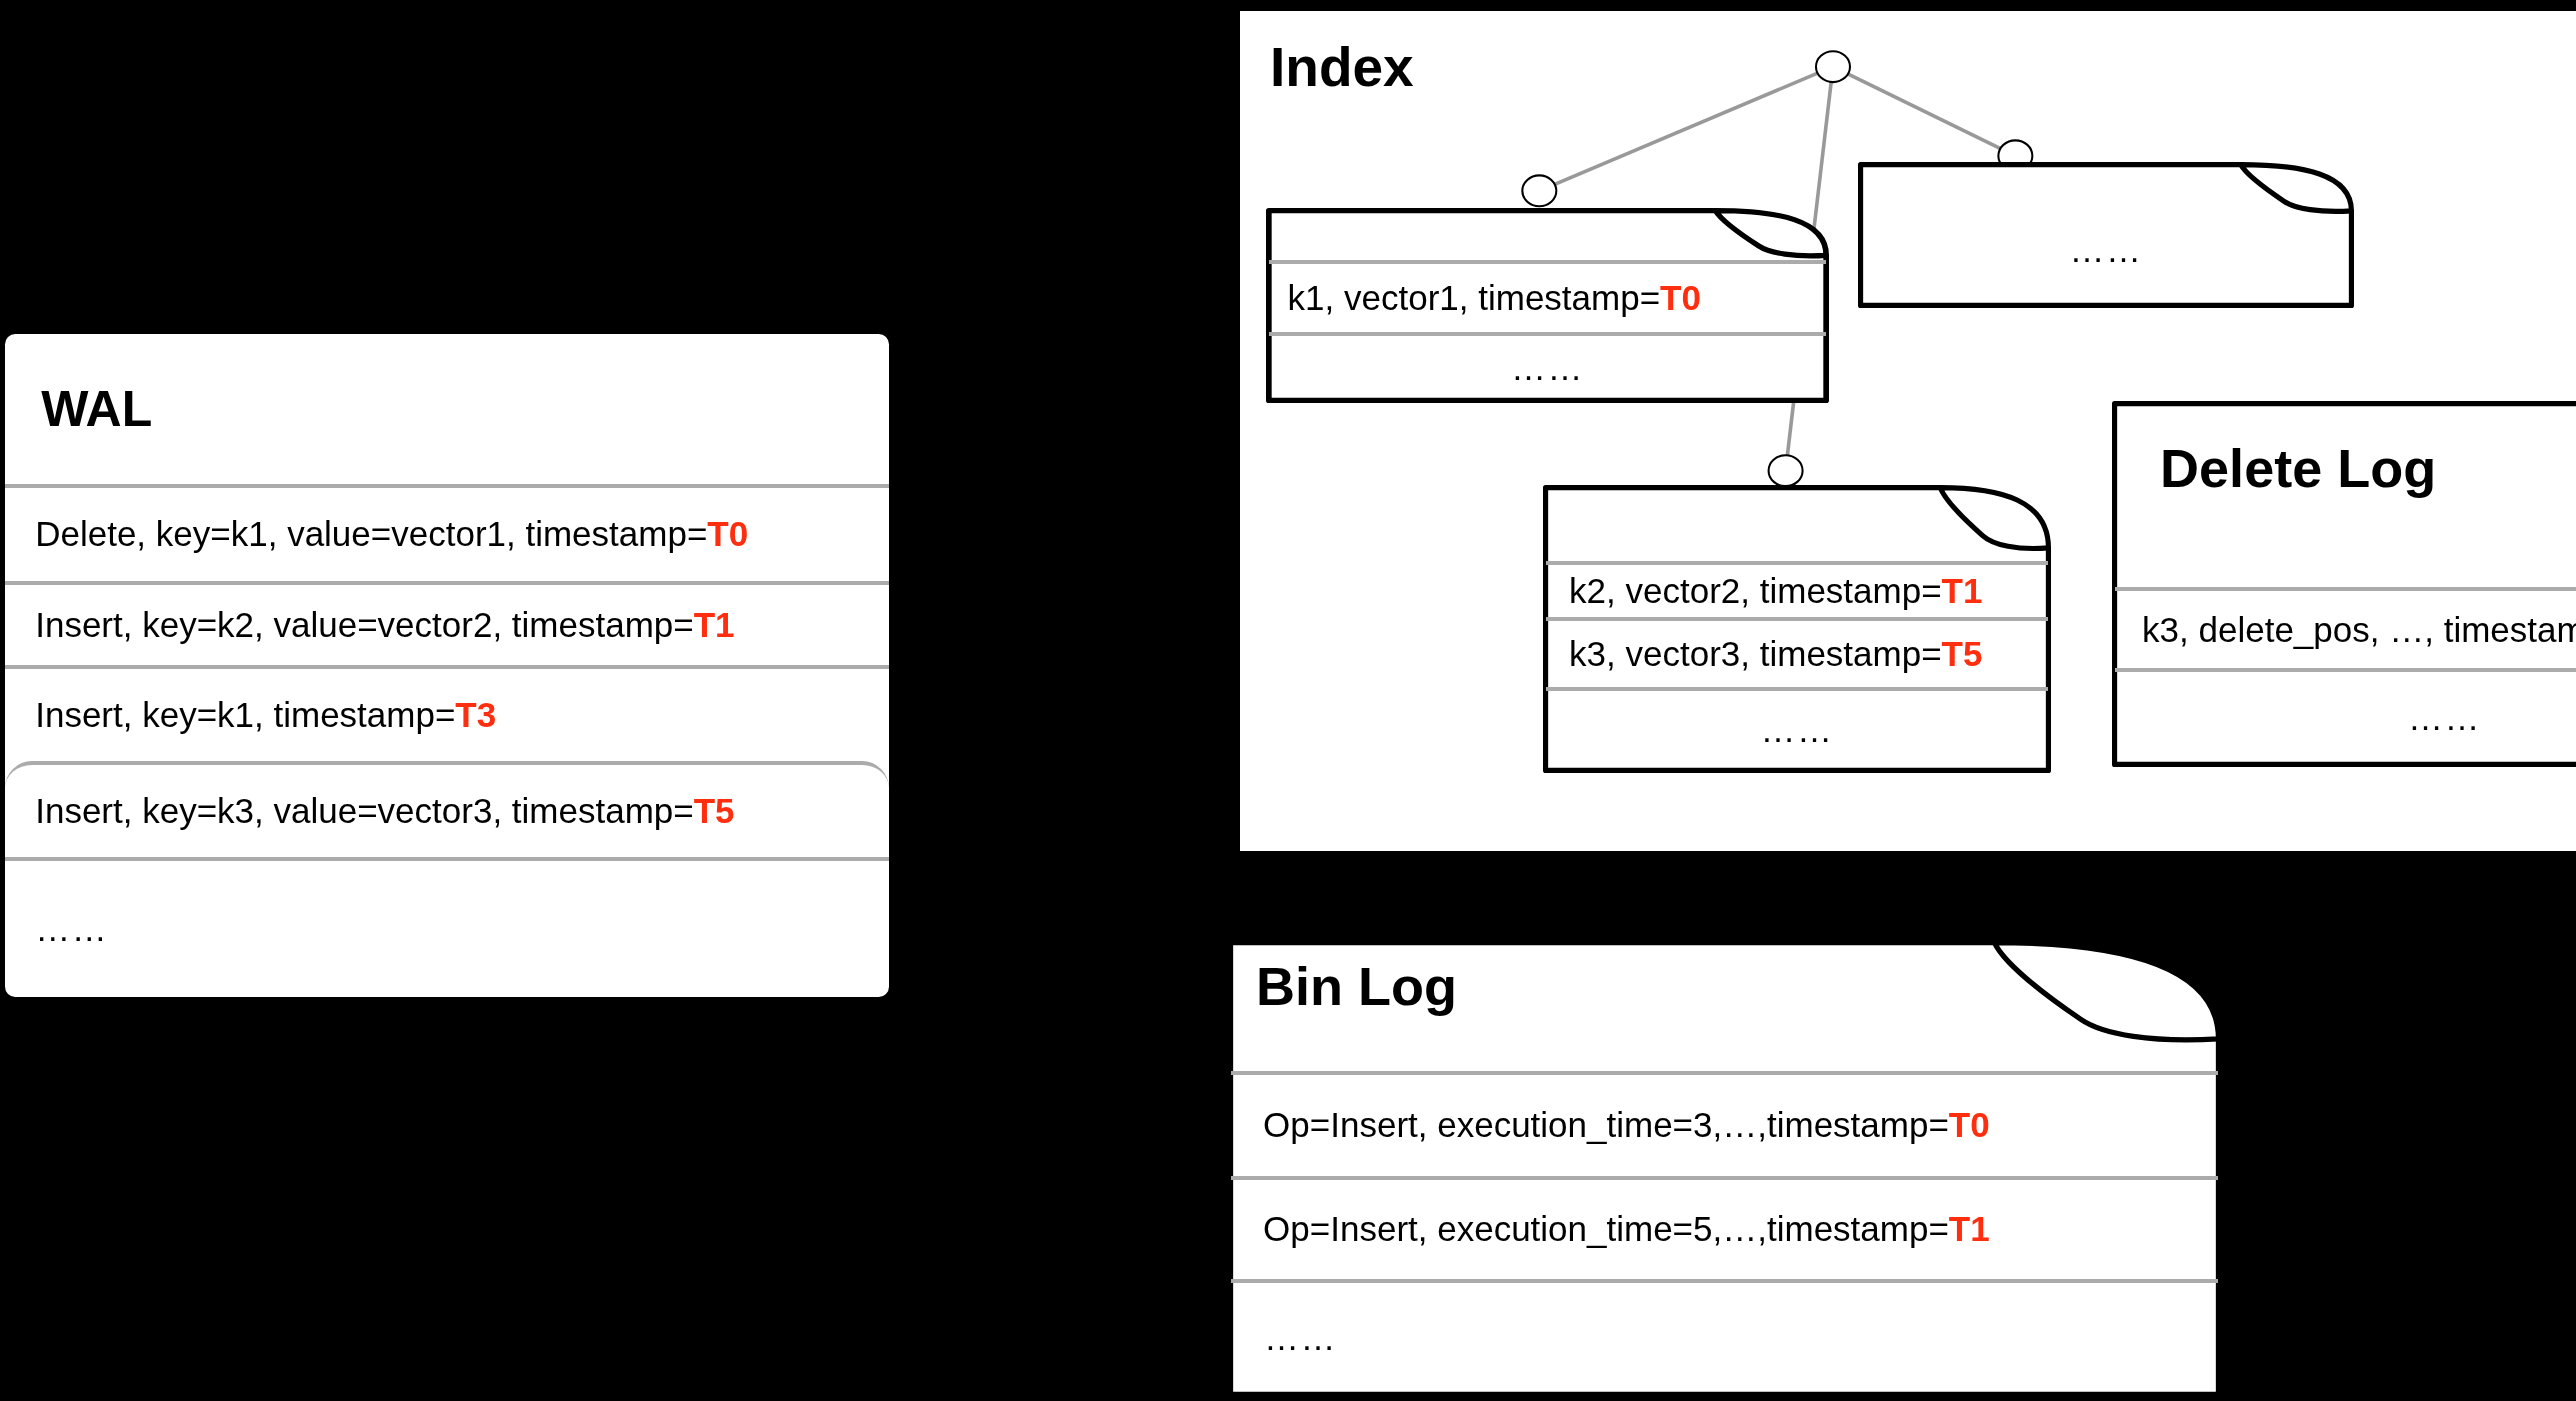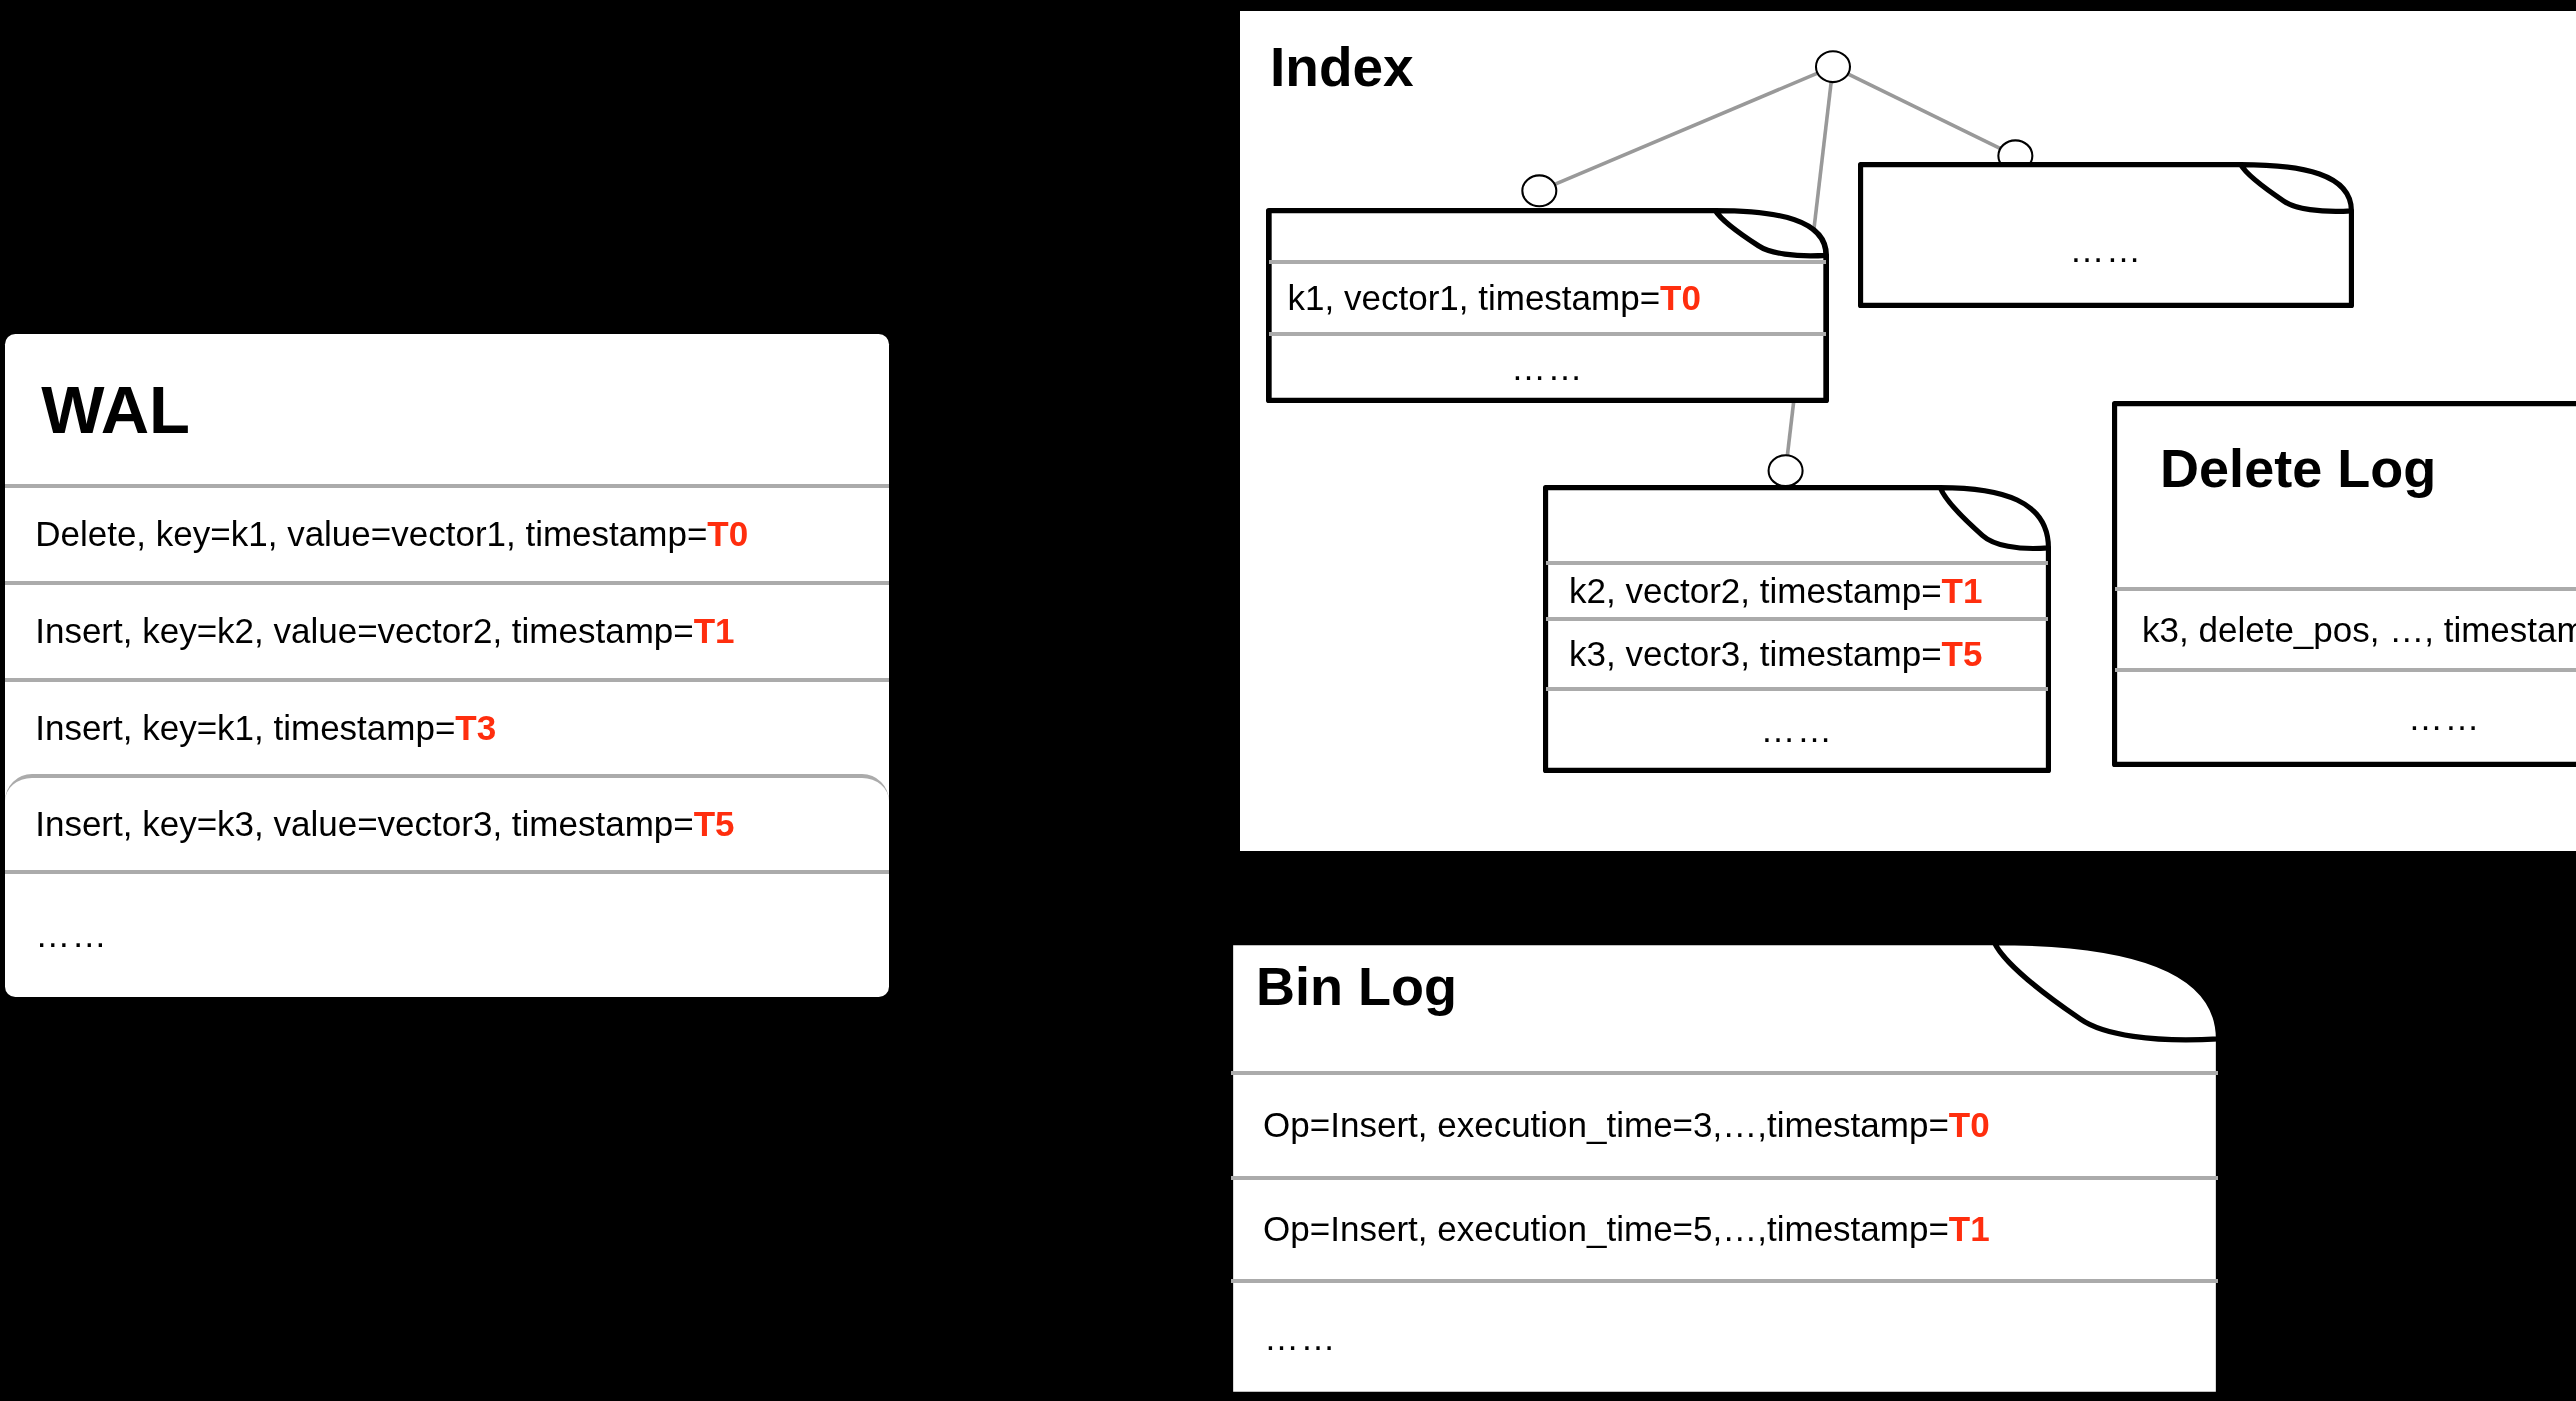--- a/index.html
+++ b/index.html
@@ -11,21 +11,21 @@
     --ink:#000000;
   }
   *{box-sizing:border-box;margin:0;padding:0;}
   html,body{background:var(--background);}
   body{width:2817px;height:1402px;overflow:hidden;
        font-family:"Liberation Sans","DejaVu Sans",sans-serif;color:var(--ink);}
   .canvas{position:relative;width:2817px;height:1402px;background:var(--background);}
 
   
   .sheet{position:absolute;background:var(--surface);display:flex;flex-direction:column;}
-  .box-title{font-weight:bold;font-size:67px;line-height:1;}
+  .box-title{font-weight:bold;font-size:50px;line-height:1;}
   .row{display:flex;align-items:center;font-size:35px;line-height:1.1;white-space:nowrap;}
   .row + .row{border-top:4.1px solid var(--divider);}
   .hl{color:var(--accent_red);font-weight:bold;}
   .dots{letter-spacing:1.5px;}
 
   
   .index-panel{position:absolute;left:1236px;top:7.2px;width:1568px;height:848px;
                background:var(--surface);border:4.1px solid var(--ink);}
   .index-title{position:absolute;left:30px;top:29px;font-weight:bold;font-size:55px;line-height:1;z-index:2;}
   .tree-svg{position:absolute;left:0;top:0;width:100%;height:100%;z-index:0;}
@@ -48,21 +48,21 @@
 <div class="canvas">
 
   <div class="sheet" style="left:5.2px;top:334px;width:884px;height:663px;border-radius:10.3px;">
     <div class="row" style="height:150px;padding-left:36px;border-top:none;">
       <span class="box-title">WAL</span>
     </div>
     <div class="row" style="height:97px;padding-left:30px;">
       <span>Delete, key=k1, value=vector1, timestamp=</span>
         <span class="hl">T0</span>
     </div>
-    <div class="row" style="height:97px;padding-left:30px;">
+    <div class="row" style="height:84px;padding-left:30px;">
       <span>Insert, key=k2, value=vector2, timestamp=</span>
         <span class="hl">T1</span>
     </div>
     <div class="row" style="height:96px;padding-left:30px;">
       <span>Insert, key=k1, timestamp=</span>
         <span class="hl">T3</span>
     </div>
     <div class="row" style="height:96px;padding-left:30px;border-radius:27px;">
       <span>Insert, key=k3, value=vector3, timestamp=</span>
         <span class="hl">T5</span>

